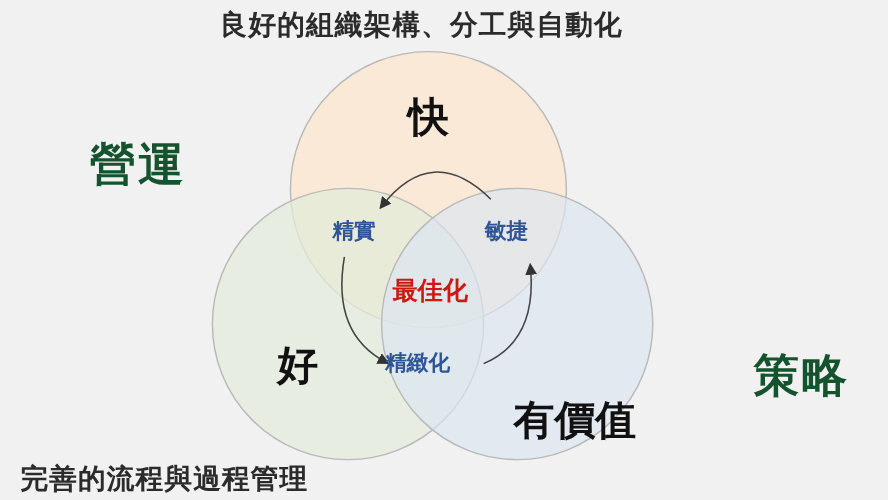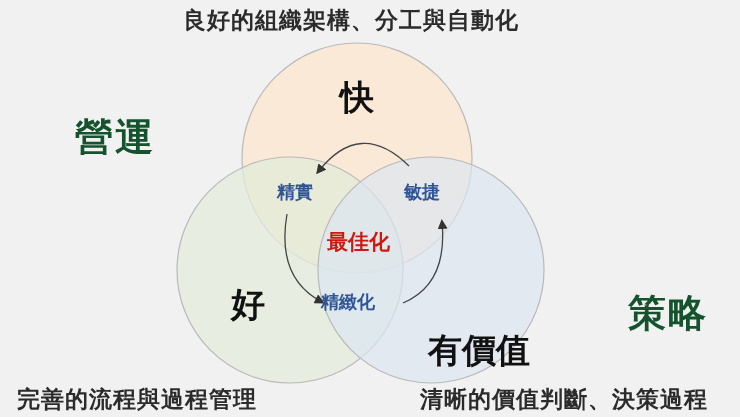--- a/index.html
+++ b/index.html
@@ -32,21 +32,20 @@
     <circle cx="290" cy="270" r="113" fill="#e3ebd9" fill-opacity="0.75" stroke="#b9b9b9" stroke-width="1.2"></circle>
     <circle cx="431" cy="270" r="113" fill="#dce6f1" fill-opacity="0.7" stroke="#b9b9b9" stroke-width="1.2"></circle>
 
     <path d="M409,166 Q360,118 318,172" fill="none" stroke="#444" stroke-width="1.3" marker-end="url(#arrowhead)"></path>
     <path d="M287,214 Q276,278 322,302" fill="none" stroke="#444" stroke-width="1.3" marker-end="url(#arrowhead)"></path>
     <path d="M403,303 Q448,284 442,222" fill="none" stroke="#444" stroke-width="1.3" marker-end="url(#arrowhead)"></path>
   </svg>
 
   <div class="abs caption" style="left:183px; top:5px;">良好的組織架構、分工與自動化</div>
   <div class="abs caption" style="left:17px; top:384px;">完善的流程與過程管理</div>
-  <div class="abs caption" style="left:420px; top:384px;">清晰的價值判斷、決策過程</div>
 
   <div class="abs domain-label" style="left:75px; top:112px;">營運</div>
   <div class="abs domain-label" style="left:600px; top:288px;margin-left:28px;">策略</div>
 
   <div class="abs circle-label" style="left:340px; top:75px;">快</div>
   <div class="abs circle-label" style="left:231px; top:282px;">好</div>
   <div class="abs circle-label" style="left:428px; top:296px;margin-top:32px;">有價值</div>
 
   <div class="abs overlap-label" style="left:277px; top:180px;">精實</div>
   <div class="abs overlap-label" style="left:404px; top:180px;text-align:center;">敏捷</div>

